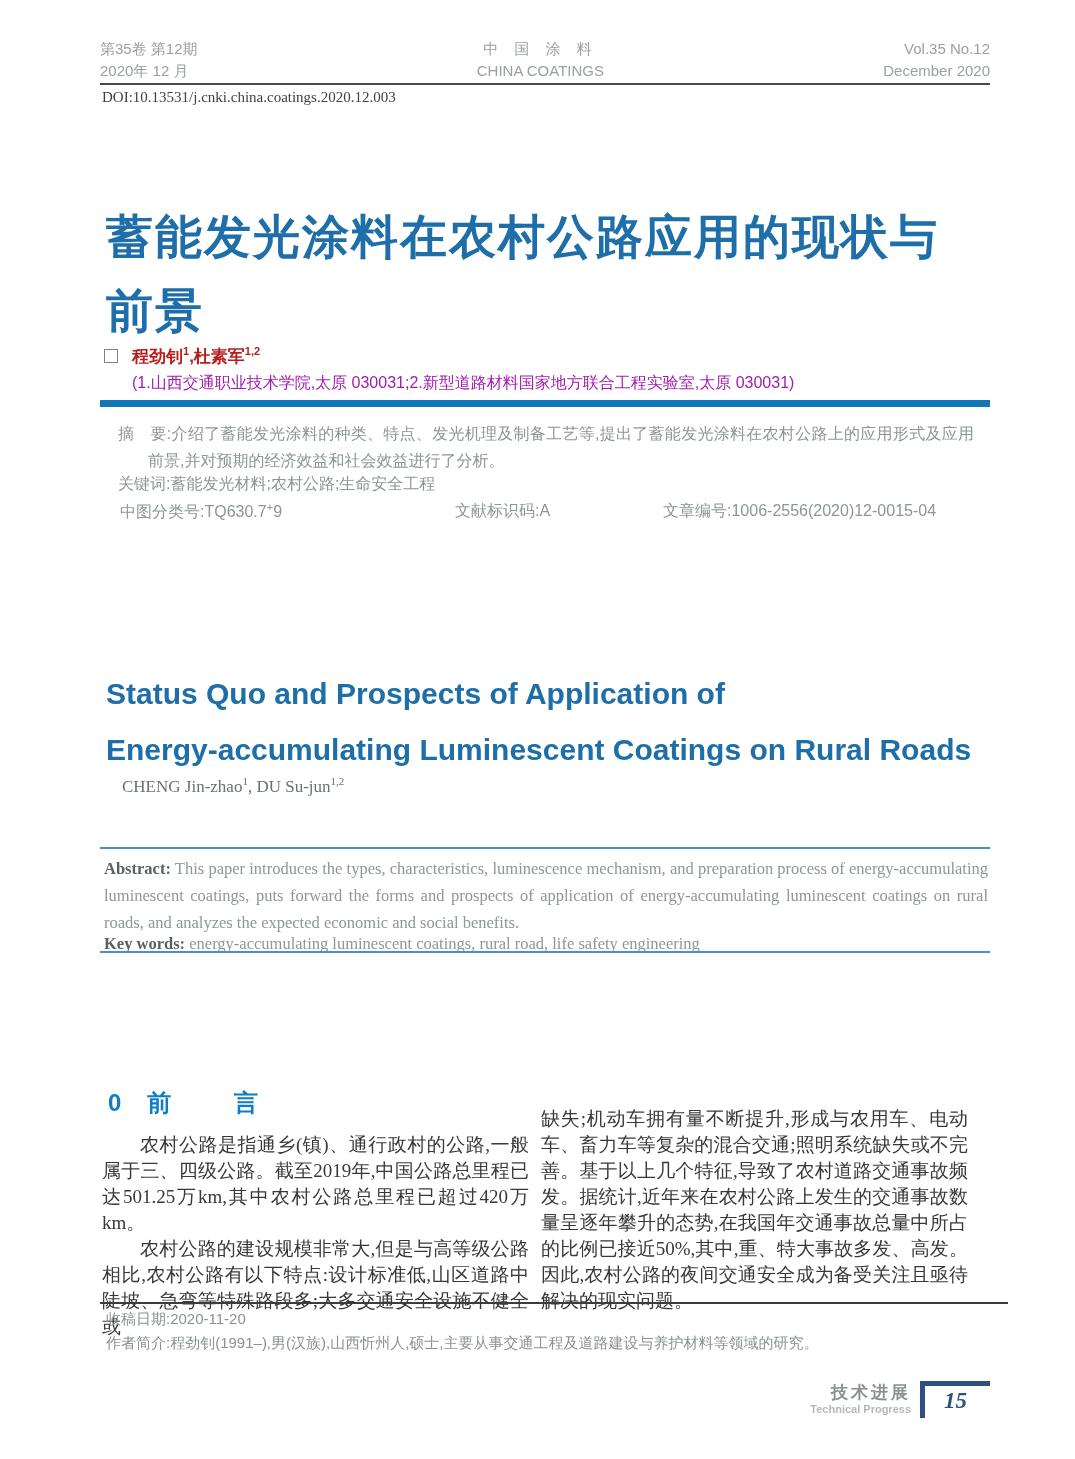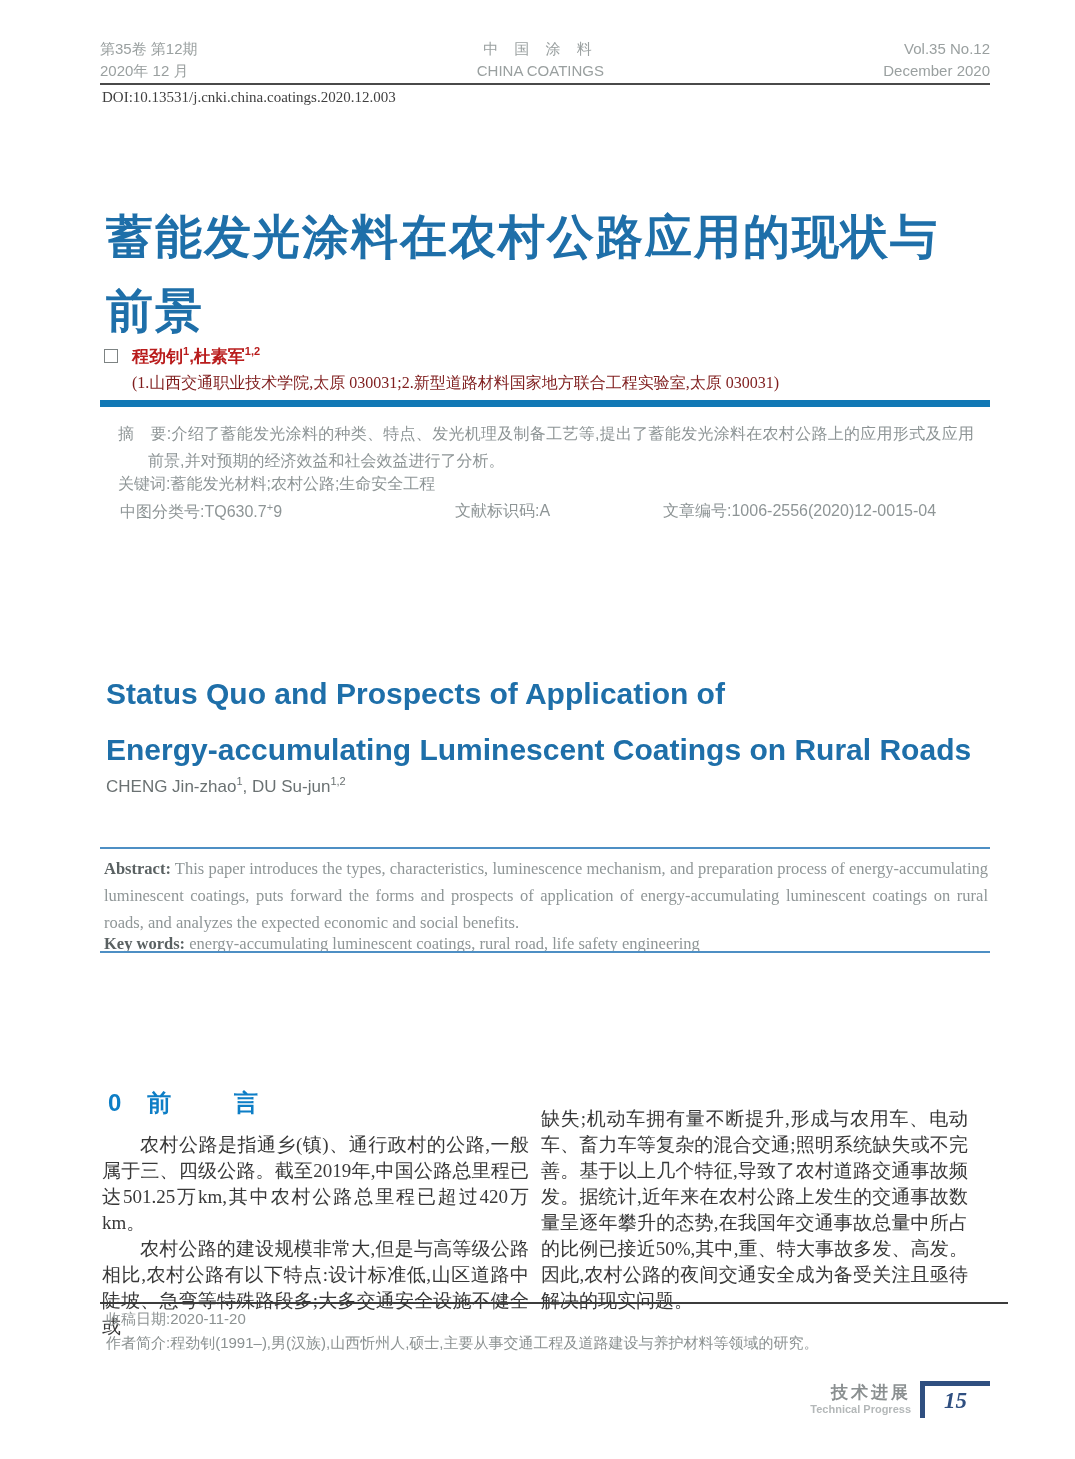--- a/index.html
+++ b/index.html
@@ -34,21 +34,21 @@
     position:absolute;left:104px;top:345px;
     font-family:"Liberation Sans", sans-serif;font-size:17px;color:#b91c1c;font-weight:bold;
   }
   .author-square{
     display:inline-block;width:12px;height:12px;border:1.5px solid #7d8383;
     margin-right:14px;vertical-align:-1px;background:transparent;
   }
   .authors-zh sup, .authors-en sup, .clc sup{font-size:11px;}
   .affil-zh{
     position:absolute;left:132px;top:373px;
-    font-family:Liberation Serif, serif;font-size:16px;color:#7f1d1d;
+    font-family:Liberation Sans, sans-serif;font-size:16px;color:#a21caf;
   }
   .thick-rule{position:absolute;left:100px;top:400px;width:890px;height:7px;background:#1178b5;}
   
   .abstract-zh{
     position:absolute;left:118px;top:420px;width:856px;
     font-family:"Liberation Sans", sans-serif;font-size:16px;line-height:27px;color:#8e9596;
     text-align:justify;
   }
   .abstract-zh .hang{padding-left:30px;text-indent:-30px;margin:0;}
   .keywords-zh{
@@ -62,22 +62,22 @@
   .meta-row .clc{position:absolute;left:20px;}
   .meta-row .doc{position:absolute;left:355px;}
   .meta-row .aid{position:absolute;left:563px;}
   
   .title-en{
     position:absolute;left:106px;top:666px;width:880px;
     font-family:"Liberation Sans", sans-serif;font-weight:bold;
     font-size:30px;line-height:56px;color:#1e6fa9;
   }
   .authors-en{
-    position:absolute;left:106px;top:775px;
-    font-family:Liberation Sans, sans-serif;font-size:17px;color:#6a7172;
+    position:absolute;left:122px;top:775px;
+    font-family:Liberation Serif, serif;font-size:17px;color:#6a7172;
   }
   .affil-en{
     position:absolute;left:106px;top:800px;width:800px;
     font-family:"Liberation Serif", serif;font-style:italic;
     font-size:16px;line-height:26px;color:#8f9697;
   }
   .thin-rule-1{position:absolute;left:100px;top:847px;width:890px;height:2px;background:#4e8fc4;}
   .abstract-en{
     position:absolute;left:104px;top:855px;width:884px;
     font-family:"Liberation Serif", serif;font-size:16.5px;line-height:27px;color:#8f9697;

